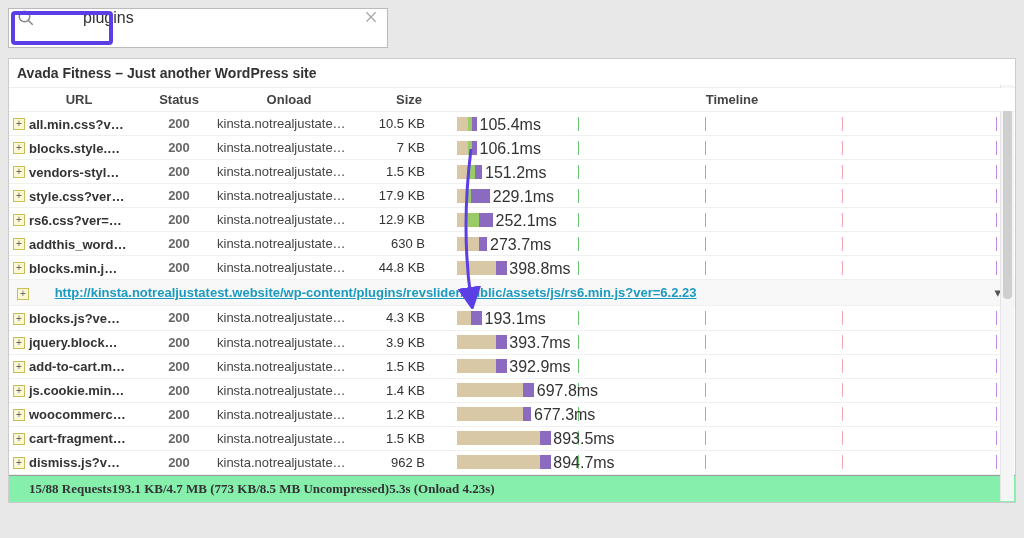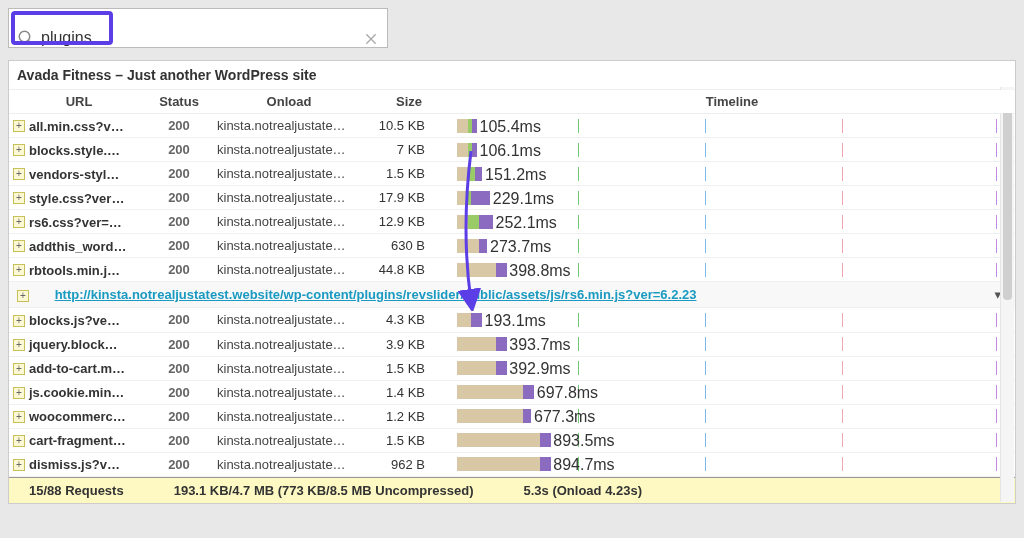--- a/index.html
+++ b/index.html
@@ -10,27 +10,28 @@
     width: 1024px;
     height: 538px;
     overflow: hidden;
     color: #333;
   }
   .app {
     padding: 8px;
   }
   .search-bar {
     display: inline-flex;
-    align-items: flex-end;
+    align-items: flex-start;
     background: white;
     border: 1px solid #bbb;
     width: 380px;
     height: 40px;
     position: relative;
     padding: 0 8px;
+    gap: 42px;
   }
   .search-highlight {
     position: absolute;
     left: 2px;
     top: 2px;
     bottom: 2px;
     width: 102px;
     border: 4px solid #5b3ee6;
     border-radius: 4px;
     pointer-events: none;
@@ -170,28 +171,28 @@
     position: absolute;
     top: 0;
     bottom: 0;
     width: 1px;
   }
   .gl-green { background: #6ec972; }
   .gl-blue { background: #7cb8e8; }
   .gl-red { background: #f0a6b0; }
   .gl-purple { background: #c28be8; }
   .summary {
-    background: #fef9c3;
+    background: #86efac;
     padding: 5px 20px;
     font-size: 13px;
     font-weight: bold;
     color: #333;
     display: flex;
-    gap: 50px;
     border-top: 1px solid #999;
+    font-family: Liberation Serif, serif;
   }
   .arrow-annotation {
     position: absolute;
     pointer-events: none;
     color: #5b3ee6;
   }
   .scrollbar-track {
     position: absolute;
     right: 1px;
     top: 26px;
@@ -374,21 +375,21 @@
                   <div class="gridline gl-purple" style="left:98%"></div>
                 </div>
           <div class="segment seg-tan" style="left:0%; width:4%"></div>
 
           <div class="segment seg-purple" style="left:4%; width:1.5%"></div>
           <span class="time-label" style="left:6%">273.7ms</span>
         </div>
       </td>
           </tr>
           <tr>
-      <td class="url-cell"><span class="expand-icon">+</span><span class="url-text">rbtools.min.j…</span></td>
+      <td class="url-cell"><span class="expand-icon">+</span><span class="url-text">blocks.min.j…</span></td>
       <td class="status-cell">200</td>
       <td class="domain-cell">kinsta.notrealjustate…</td>
       <td class="size-cell">44.8 KB</td>
       <td class="timeline-cell">
         <div class="timeline-track">
           <div class="gridlines">
                   <div class="gridline gl-green" style="left:22%"></div>
                   <div class="gridline gl-blue" style="left:45%"></div>
                   <div class="gridline gl-red" style="left:70%"></div>
                   <div class="gridline gl-purple" style="left:98%"></div>

